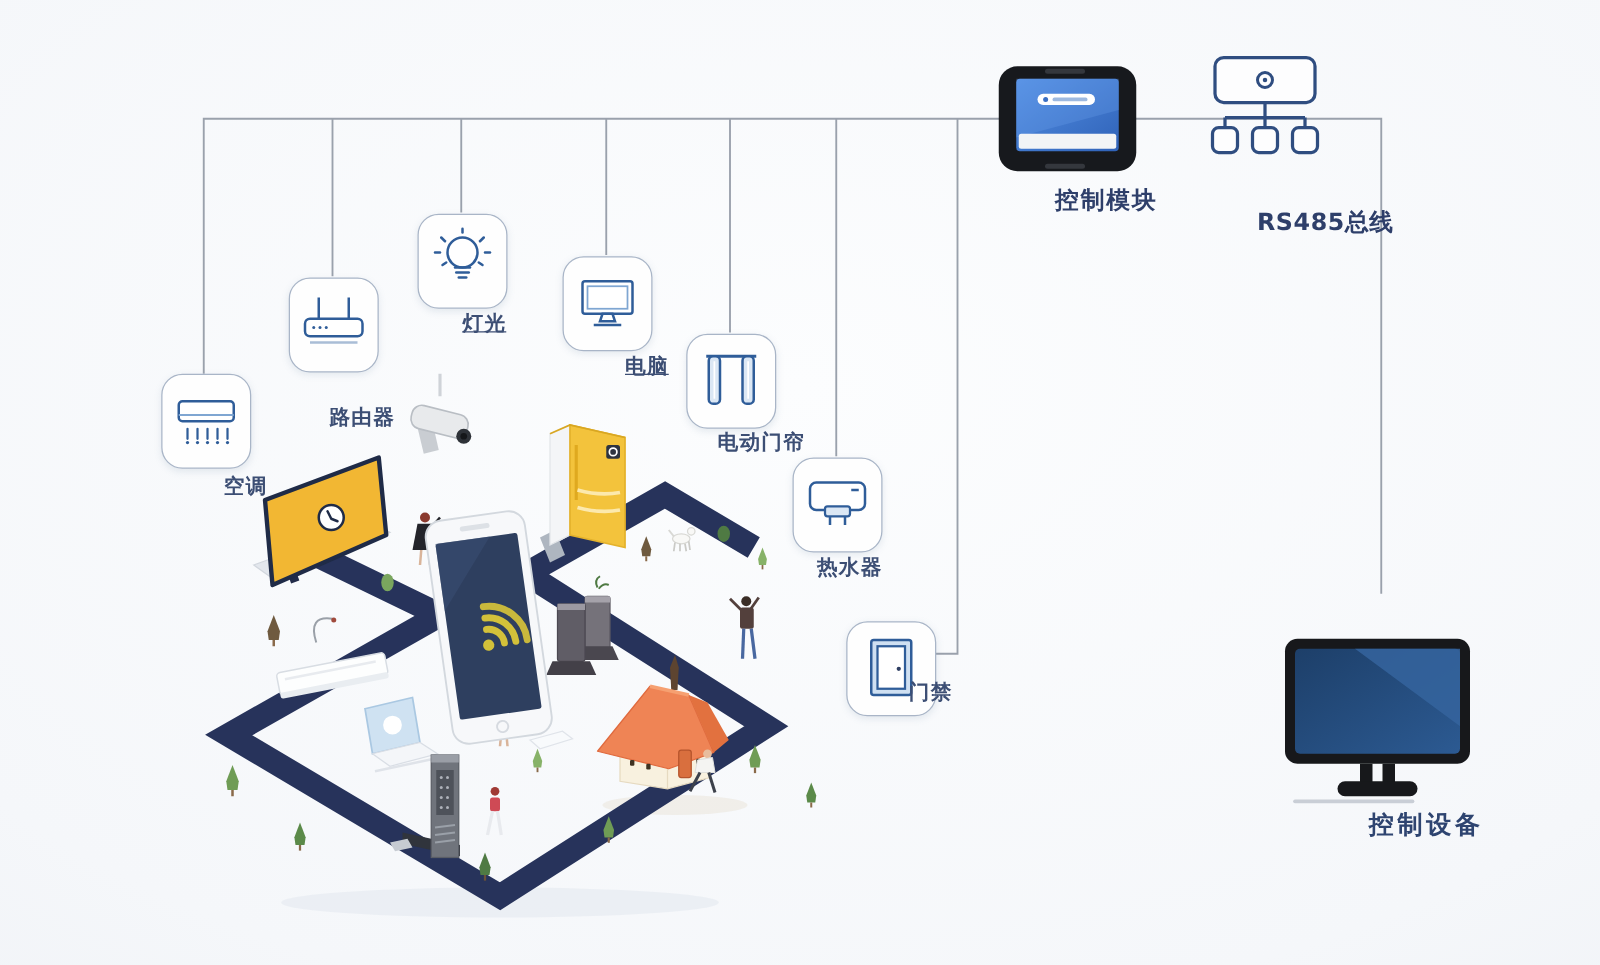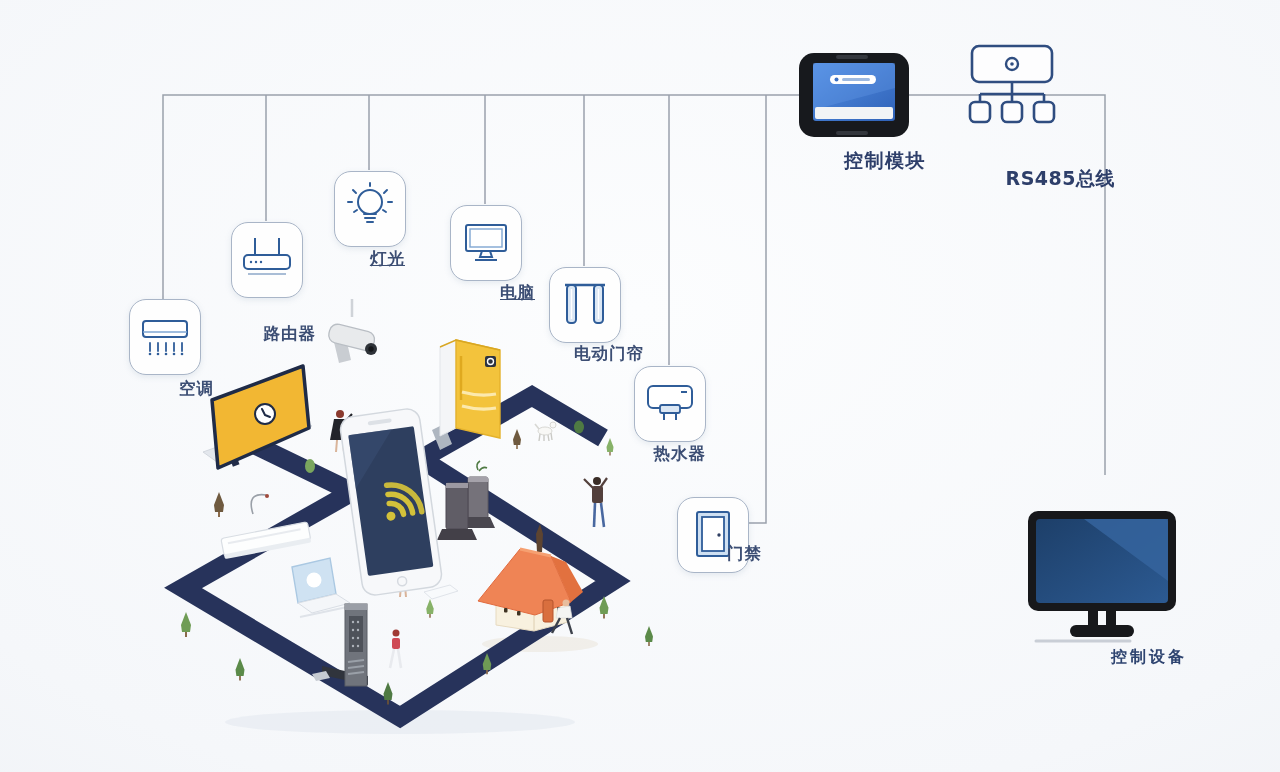--- a/index.html
+++ b/index.html
@@ -12,21 +12,21 @@
   .devbox{
     position:absolute;width:70px;height:74px;border-radius:17px;background:#fefefe;
     border:1.6px solid #a9b5c7;box-shadow:0 2px 6px rgba(120,140,170,.16);
     display:flex;align-items:center;justify-content:center;
   }
   .lbl{
     position:absolute;text-align:right;color:#3c4e74;font-weight:700;
     font-size:16.5px;letter-spacing:1px;line-height:1.1;
   }
   .lbl-big{font-size:19px;color:#2e3f6a;letter-spacing:1.5px;}
-  .lbl-huge{font-size:16px;color:#2e4470;letter-spacing:3px;}
+  .lbl-huge{font-size:20px;color:#2e4470;letter-spacing:3px;}
   .blockbox{position:absolute;}
 </style>
 </head>
 <body>
 
 <div class="stage">
 
   <svg class="scene-svg" width="1280" height="772" viewBox="0 0 1280 772">
 
     <g stroke="#9aa1ac" stroke-width="1.5" fill="none">

